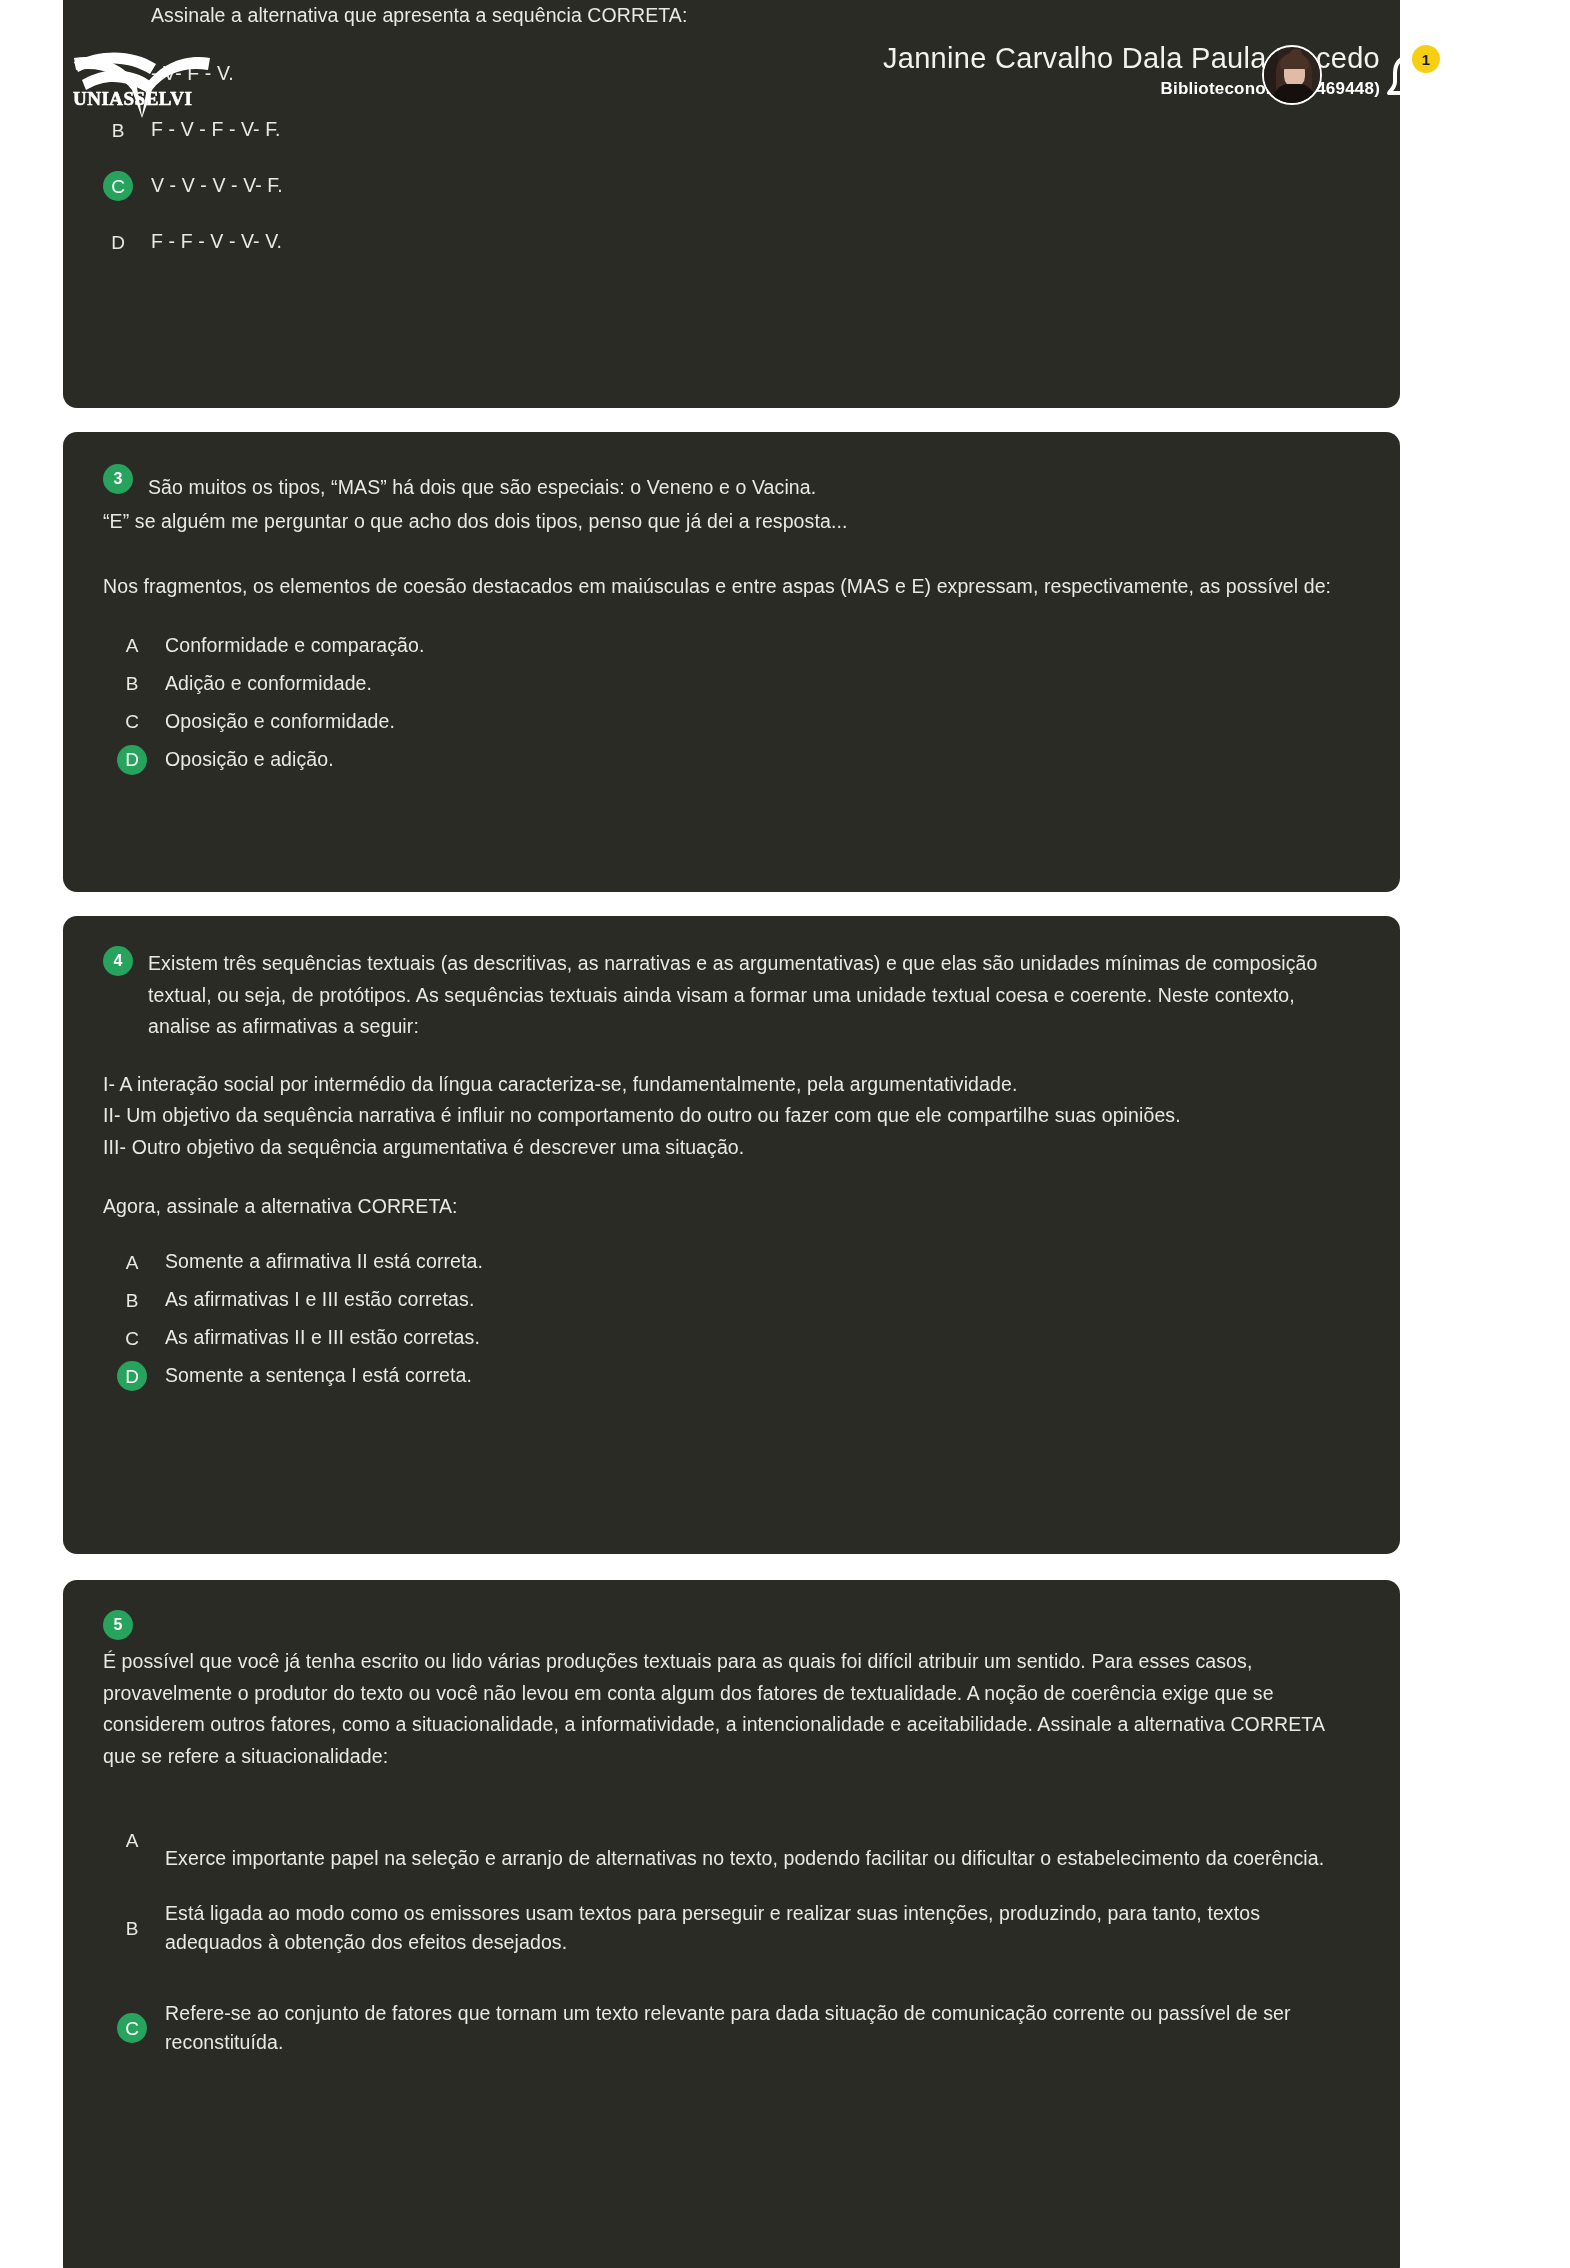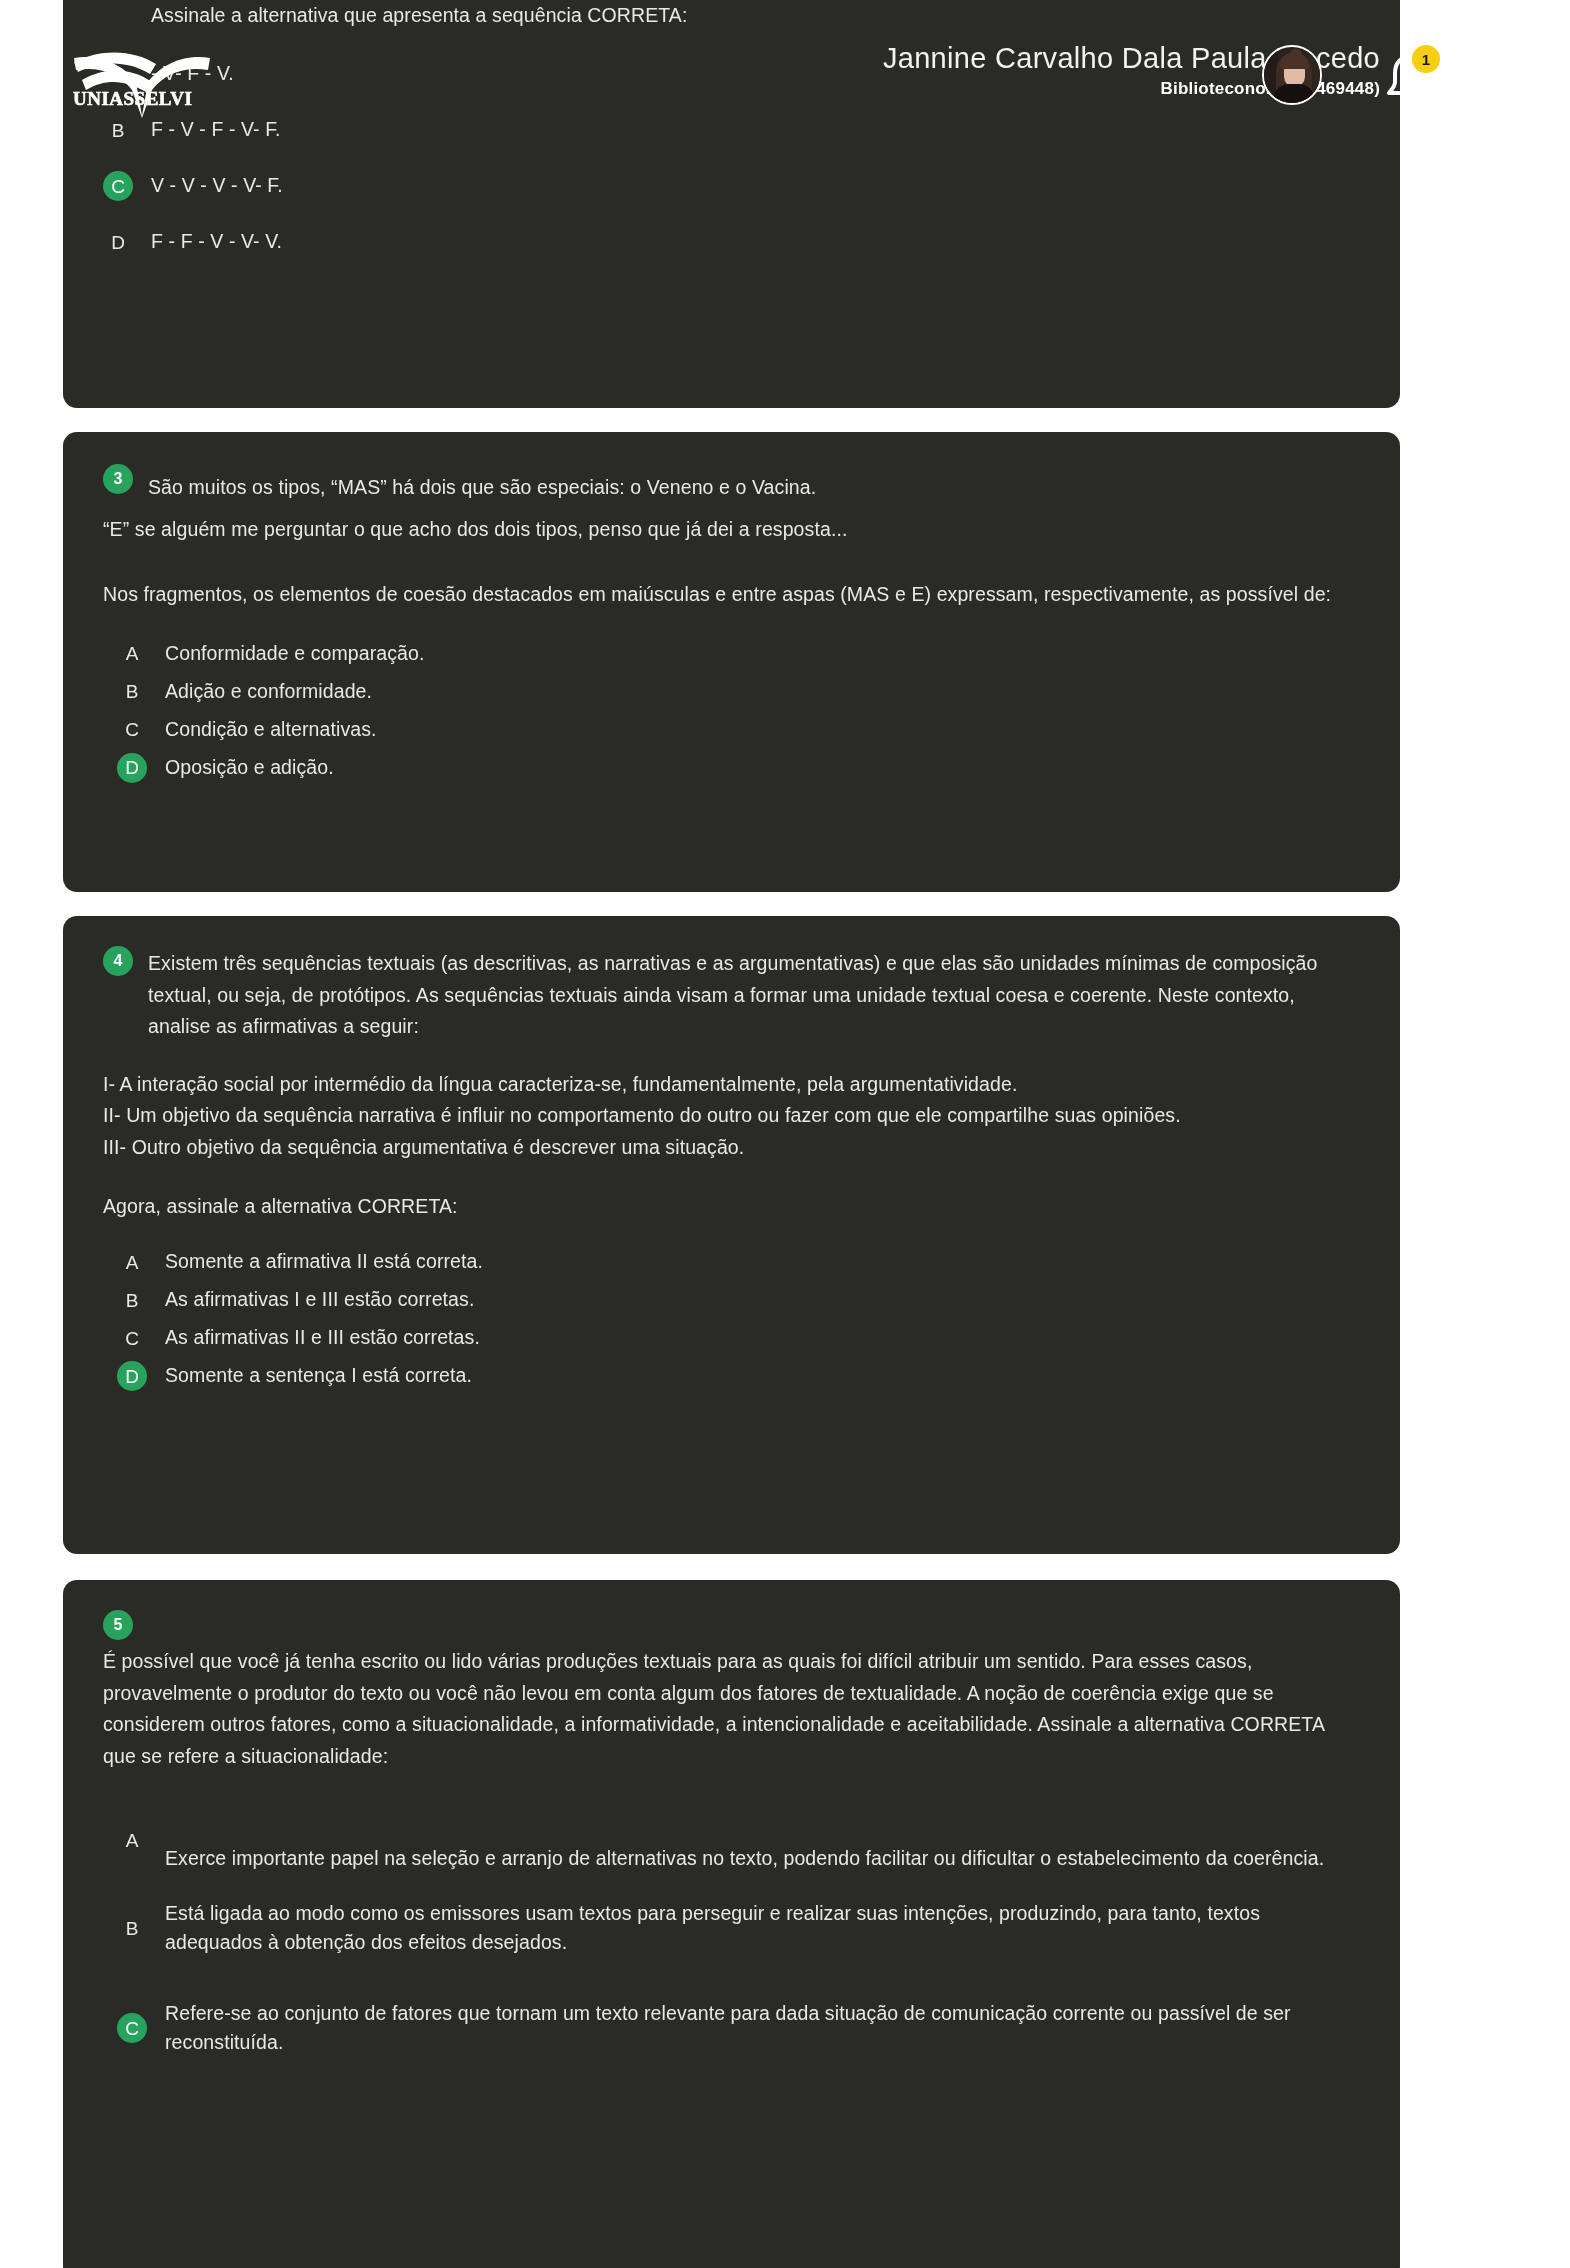--- a/index.html
+++ b/index.html
@@ -264,35 +264,35 @@
       </div>
     </div>
   </div>
 
   <div class="card" id="card-q3">
     <div class="pad">
       <div class="qhead">
         <span class="qnum">3</span>
         <span class="qtext" style="margin-top:8px;">São muitos os tipos, “MAS” há dois que são especiais: o Veneno e o Vacina.</span>
       </div>
-      <div class="qbody" style="margin-top:10px;">“E” se alguém me perguntar o que acho dos dois tipos, penso que já dei a resposta...</div>
+      <div class="qbody" style="margin-top:2px;">“E” se alguém me perguntar o que acho dos dois tipos, penso que já dei a resposta...</div>
       <div class="qbody" style="margin-top:34px;">Nos fragmentos, os elementos de coesão destacados em maiúsculas e entre aspas (MAS e E) expressam, respectivamente, as possível de:</div>
 
       <div class="alts" style="margin-top:24px; padding-left:14px;">
         <div class="alt" style="height:38px;">
           <span class="alt-letter">A</span>
           <span class="alt-text">Conformidade e comparação.</span>
         </div>
         <div class="alt" style="height:38px;">
           <span class="alt-letter">B</span>
           <span class="alt-text">Adição e conformidade.</span>
         </div>
         <div class="alt" style="height:38px;">
           <span class="alt-letter">C</span>
-          <span class="alt-text">Condição e alternativas.</span>
+          <span class="alt-text">Oposição e conformidade.</span>
         </div>
         <div class="alt" style="height:38px;">
           <span class="alt-letter selected">D</span>
           <span class="alt-text">Oposição e adição.</span>
         </div>
       </div>
     </div>
   </div>
 
   <div class="card" id="card-q4">

